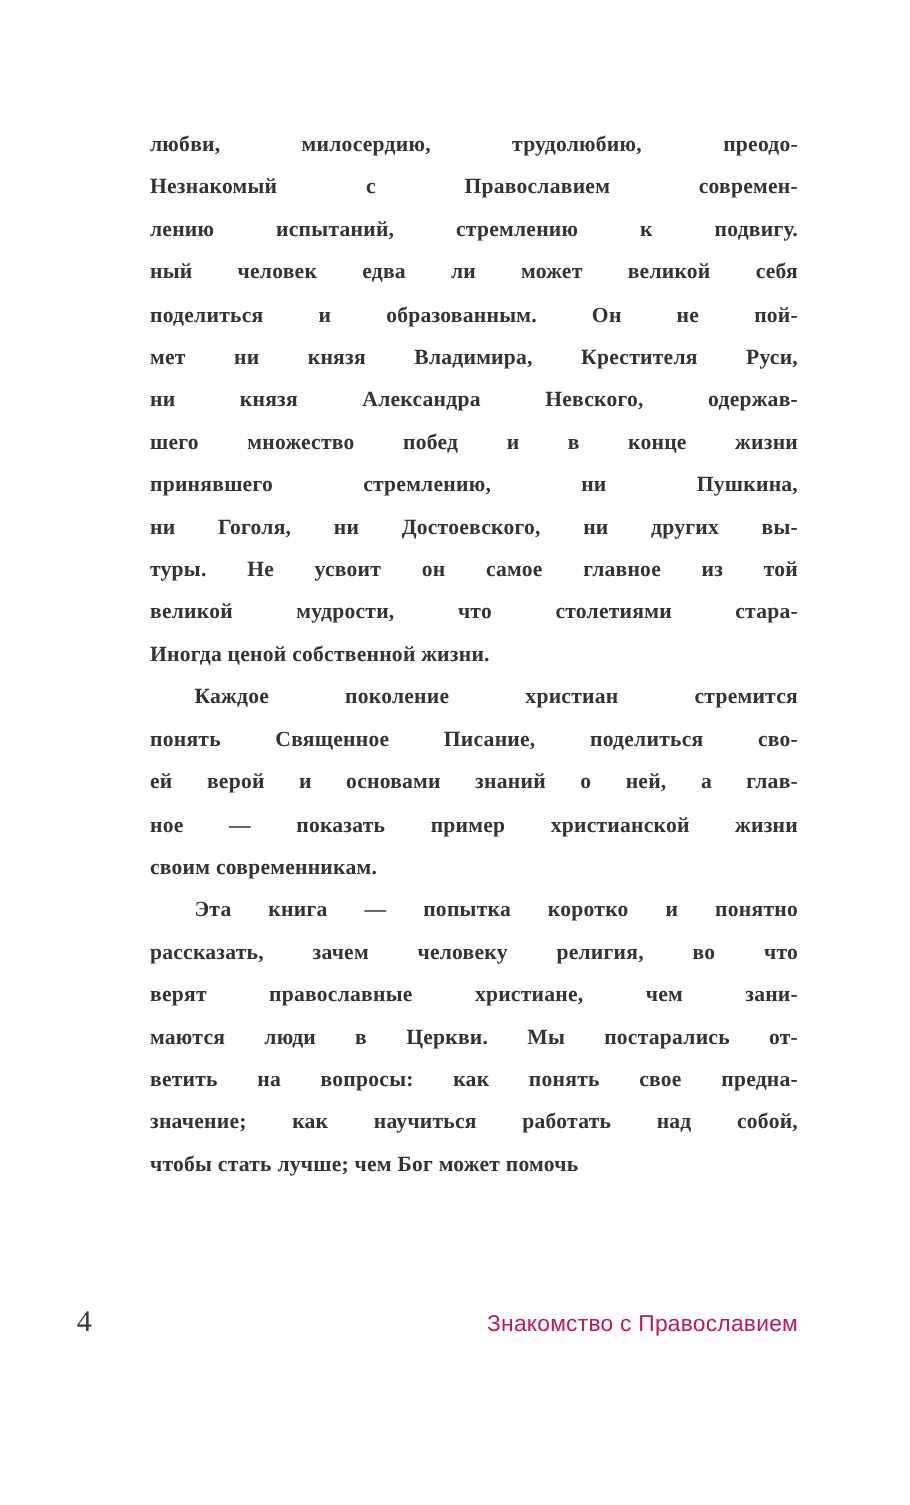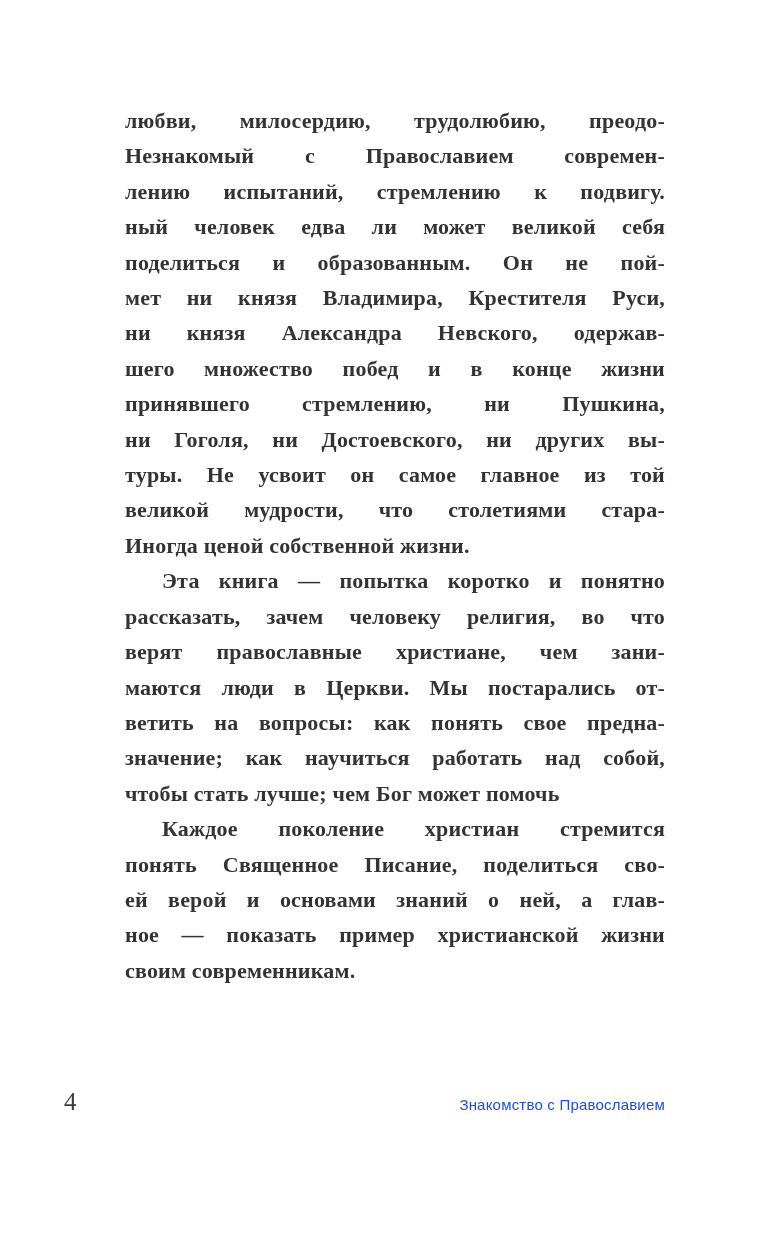--- a/index.html
+++ b/index.html
@@ -18,21 +18,21 @@
     width: 758px;
     height: 1254px;
     background: #ffffff;
   }
   .text-block {
     position: absolute;
     left: 125px;
     top: 103px;
     width: 540px;
     color: #333333;
-    font-size: 22px;
+    font-size: 18px;
     font-weight: 600;
     line-height: 35.4px;
     letter-spacing: 0.2px;
   }
   .para {
     margin: 0;
     padding: 0;
   }
   .line {
     text-align: justify;
@@ -54,23 +54,23 @@
     align-items: baseline;
   }
   .pagenum {
     font-family: "Liberation Serif", "DejaVu Serif", serif;
     font-size: 25px;
     font-weight: 500;
     color: #3a3a3a;
   }
   .running-title {
     font-family: "Liberation Sans", "DejaVu Sans", sans-serif;
-    font-size: 15px;
+    font-size: 19px;
     font-weight: 400;
-    color: #1d4ed8;
+    color: #be185d;
     letter-spacing: 0.2px;
   }
 </style>
 </head>
 <body>
 
 <div class="page">
 
   <div class="text-block" id="text-block">
       <div class="para">
@@ -82,34 +82,34 @@
         <div class="line">мет ни князя Владимира, Крестителя Руси,</div>
         <div class="line">ни князя Александра Невского, одержав-</div>
         <div class="line">шего множество побед и в конце жизни</div>
         <div class="line">принявшего стремлению, ни Пушкина,</div>
         <div class="line">ни Гоголя, ни Достоевского, ни других вы-</div>
         <div class="line">туры. Не усвоит он самое главное из той</div>
         <div class="line">великой мудрости, что столетиями стара-</div>
         <div class="line last">Иногда ценой собственной жизни.</div>
       </div>
       <div class="para">
+        <div class="line indent">Каждое поколение христиан стремится</div>
+        <div class="line">понять Священное Писание, поделиться сво-</div>
+        <div class="line">ей верой и основами знаний о ней, а глав-</div>
+        <div class="line">ное — показать пример христианской жизни</div>
+        <div class="line last">своим современникам.</div>
+      </div>
+      <div class="para">
         <div class="line indent">Эта книга — попытка коротко и понятно</div>
         <div class="line">рассказать, зачем человеку религия, во что</div>
         <div class="line">верят православные христиане, чем зани-</div>
         <div class="line">маются люди в Церкви. Мы постарались от-</div>
         <div class="line">ветить на вопросы: как понять свое предна-</div>
         <div class="line">значение; как научиться работать над собой,</div>
         <div class="line last">чтобы стать лучше; чем Бог может помочь</div>
-      </div>
-      <div class="para">
-        <div class="line indent">Каждое поколение христиан стремится</div>
-        <div class="line">понять Священное Писание, поделиться сво-</div>
-        <div class="line">ей верой и основами знаний о ней, а глав-</div>
-        <div class="line">ное — показать пример христианской жизни</div>
-        <div class="line last">своим современникам.</div>
       </div>
     </div>
 
   <div class="footer">
     <span class="pagenum">4</span>
     <span class="running-title">Знакомство с Православием</span>
   </div>
 
 </div>
 

